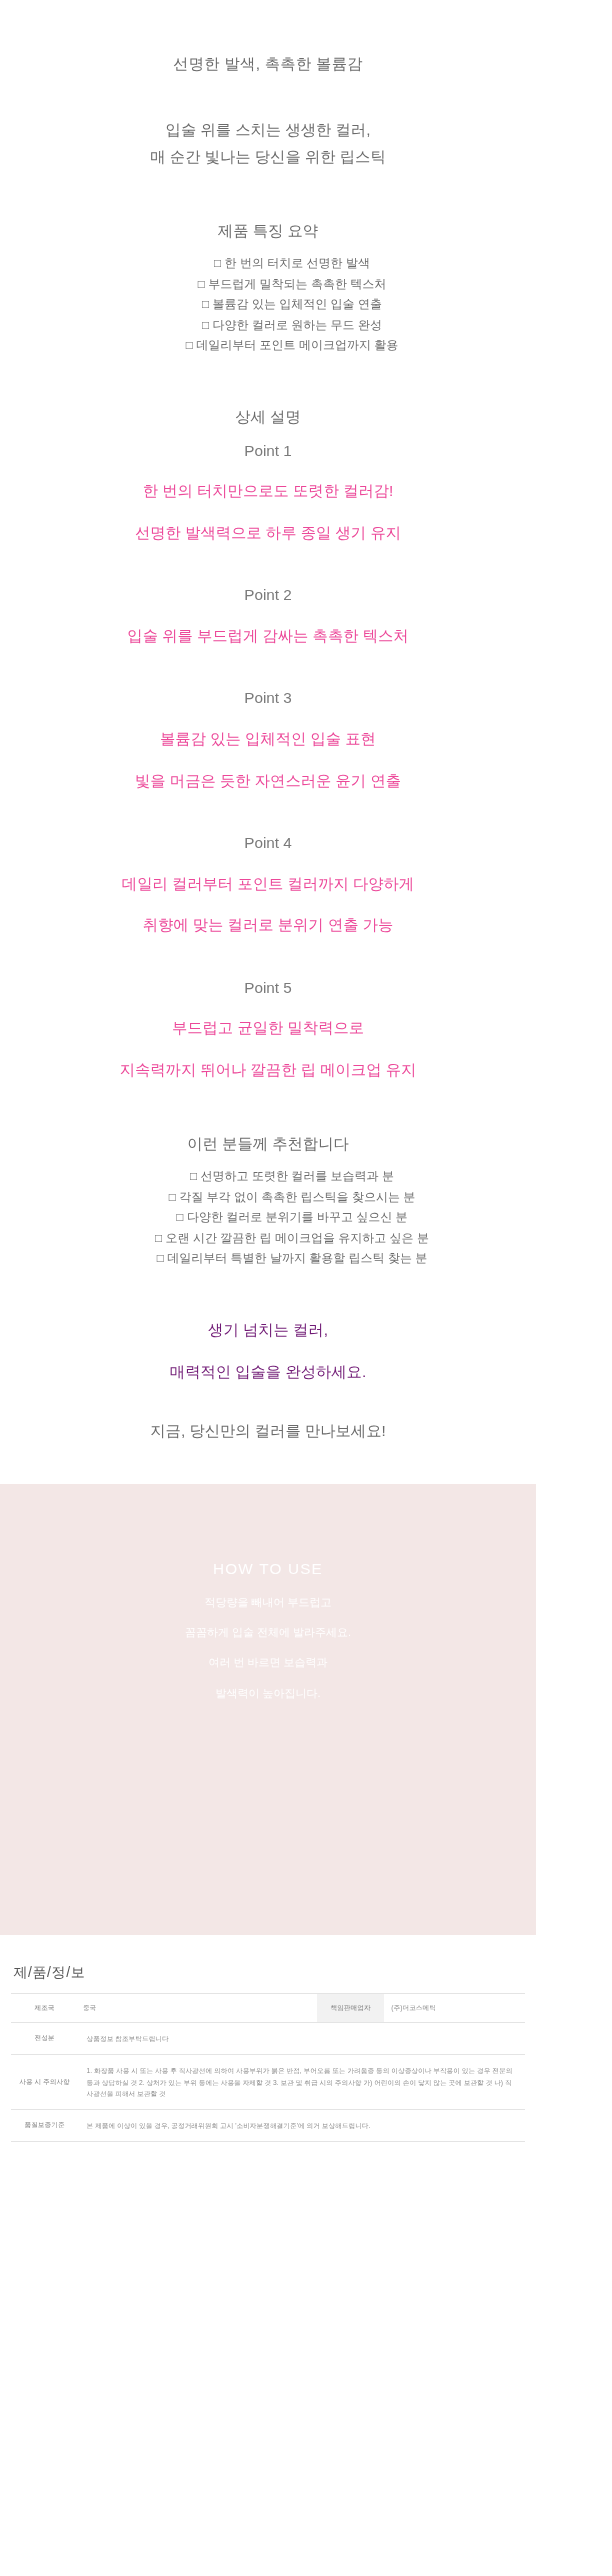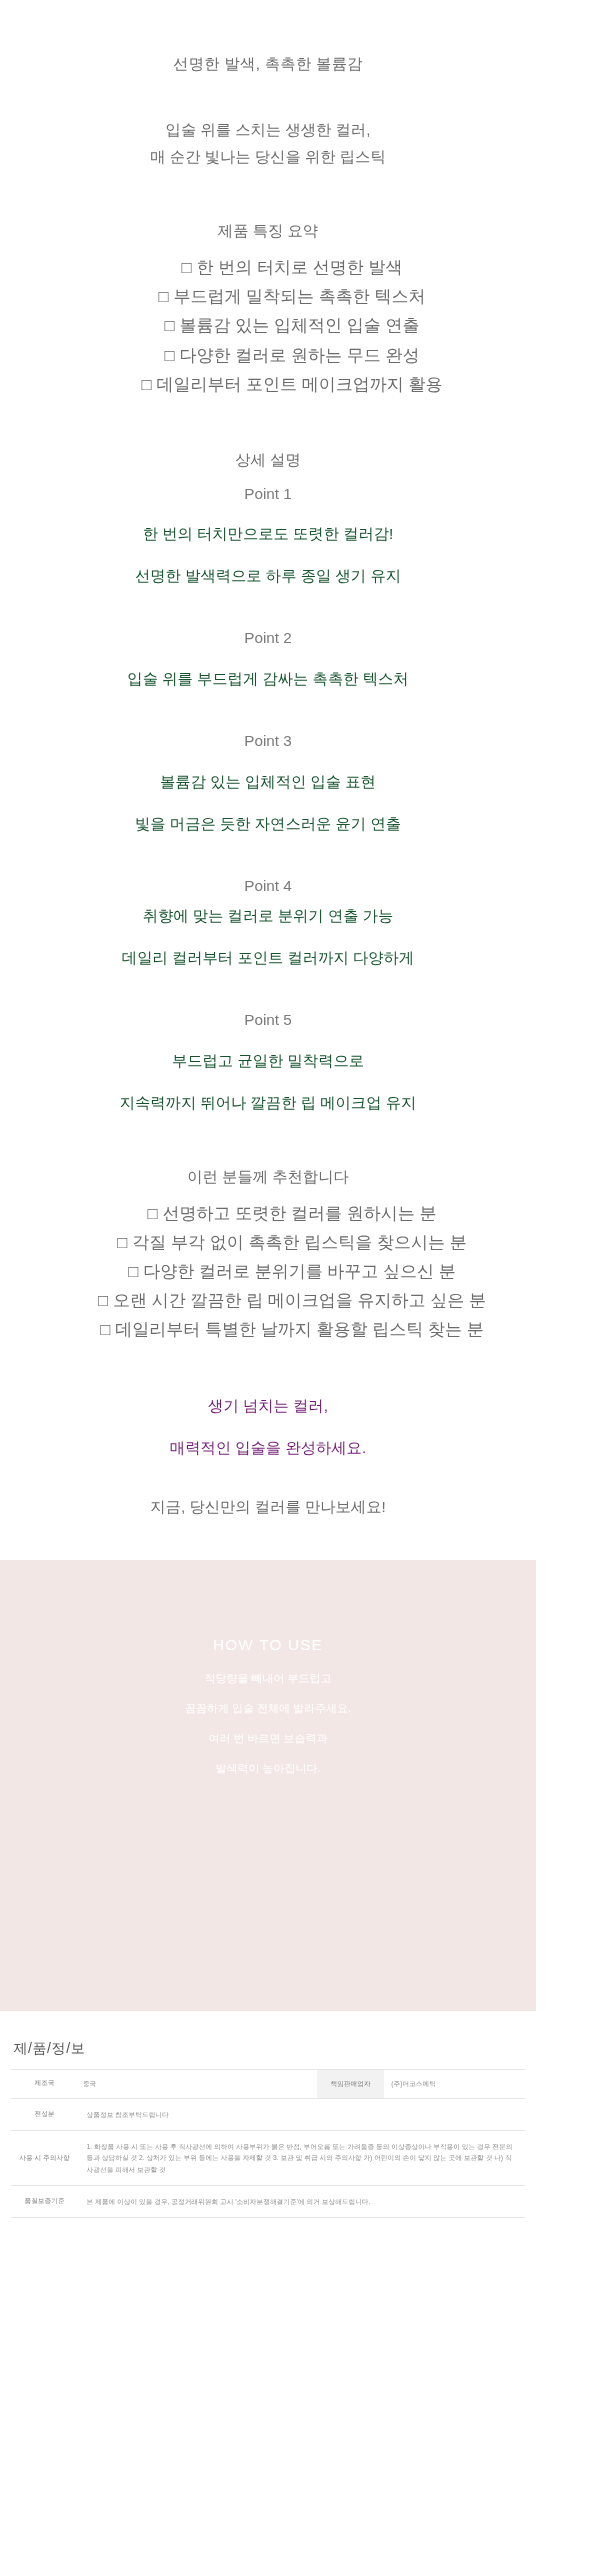--- a/index.html
+++ b/index.html
@@ -51,39 +51,39 @@
     line-height: 1.7;
     margin: 0 0 8.6px 0;
     font-weight: 400;
   }
   .bullet-list {
     list-style: none;
     margin: 0;
     padding: 0;
   }
   .bullet-list li {
-    font-size: 17px;
+    font-size: 12px;
     color: #6b6b6b;
     line-height: 1.72;
     font-weight: 400;
     padding-left: 48px;
   }
   .point-group {
     margin-top: 37px;
   }
   .point-label {
     font-size: 15.3px;
     color: #7a7a7a;
     line-height: 1.6;
     margin: 0 0 4.9px 0;
     font-weight: 400;
   }
   .point-line {
     font-size: 15.3px;
-    color: #14532d;
+    color: #ec4899;
     line-height: 1.72;
     font-weight: 400;
   }
   .closing {
     margin-top: 48px;
   }
   .closing-line {
     font-size: 15.3px;
     color: #701a75;
     line-height: 1.75;
@@ -236,35 +236,35 @@
       </div>
 
       <div class="point-group">
         <p class="point-label">Point 3</p>
         <p class="point-line">볼륨감 있는 입체적인 입술 표현</p>
         <p class="point-line" style="margin-top:0">빛을 머금은 듯한 자연스러운 윤기 연출</p>
       </div>
 
       <div class="point-group">
         <p class="point-label">Point 4</p>
+        <p class="point-line">데일리 컬러부터 포인트 컬러까지 다양하게</p>
         <p class="point-line" style="margin-top:0">취향에 맞는 컬러로 분위기 연출 가능</p>
-        <p class="point-line">데일리 컬러부터 포인트 컬러까지 다양하게</p>
       </div>
 
       <div class="point-group">
         <p class="point-label">Point 5</p>
         <p class="point-line">부드럽고 균일한 밀착력으로</p>
         <p class="point-line" style="margin-top:0">지속력까지 뛰어나 깔끔한 립 메이크업 유지</p>
       </div>
     </div>
 
     <div class="block">
       <p class="block-title">이런 분들께 추천합니다</p>
       <ul class="bullet-list">
-        <li>□ 선명하고 또렷한 컬러를 원하시는 분</li>
+        <li>□ 선명하고 또렷한 컬러를 보습력과 분</li>
         <li>□ 각질 부각 없이 촉촉한 립스틱을 찾으시는 분</li>
         <li>□ 다양한 컬러로 분위기를 바꾸고 싶으신 분</li>
         <li>□ 오랜 시간 깔끔한 립 메이크업을 유지하고 싶은 분</li>
         <li>□ 데일리부터 특별한 날까지 활용할 립스틱 찾는 분</li>
       </ul>
     </div>
 
     <div class="closing">
       <p class="closing-line">생기 넘치는 컬러,</p>
       <p class="closing-line" style="margin-top:0">매력적인 입술을 완성하세요.</p>

